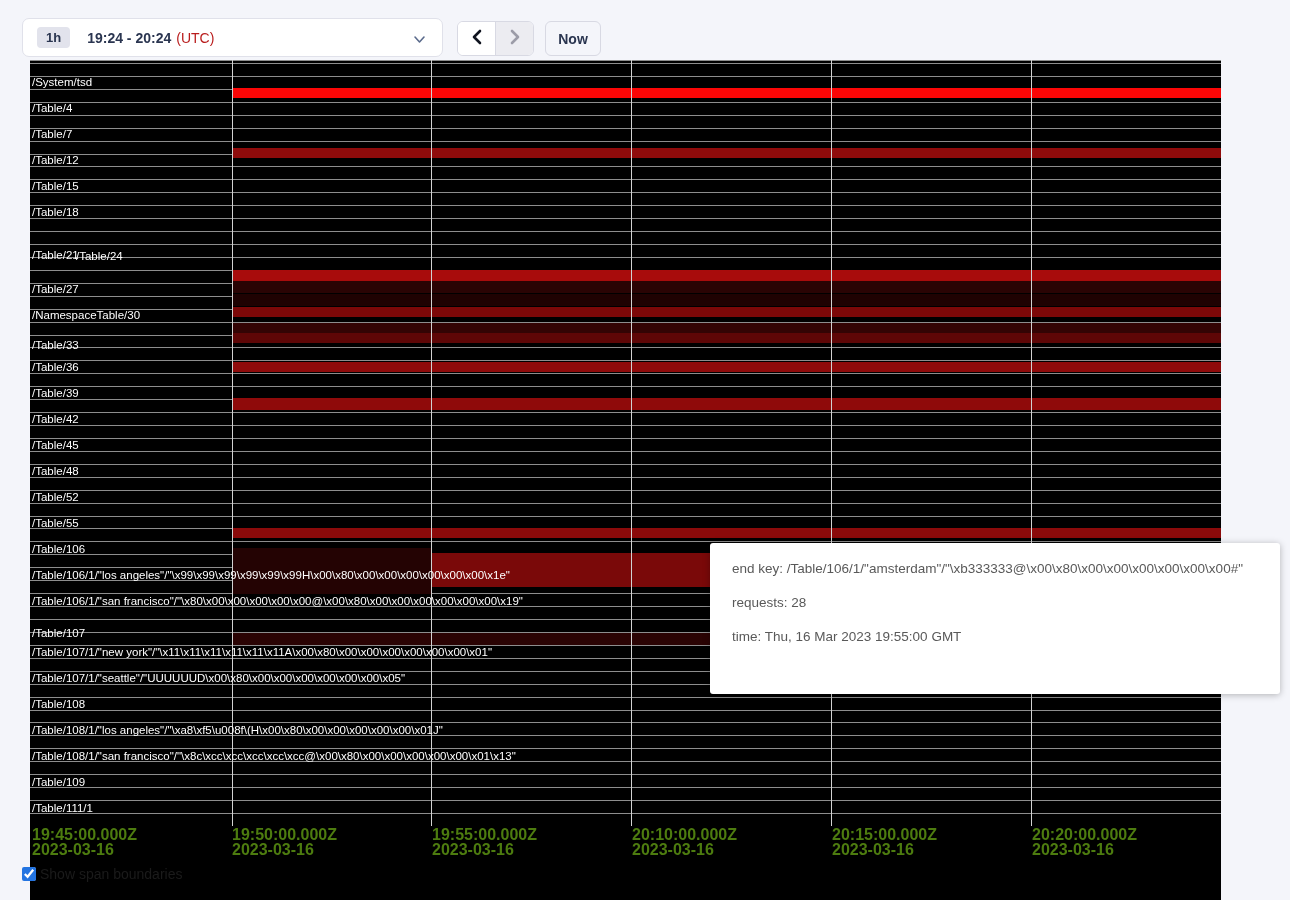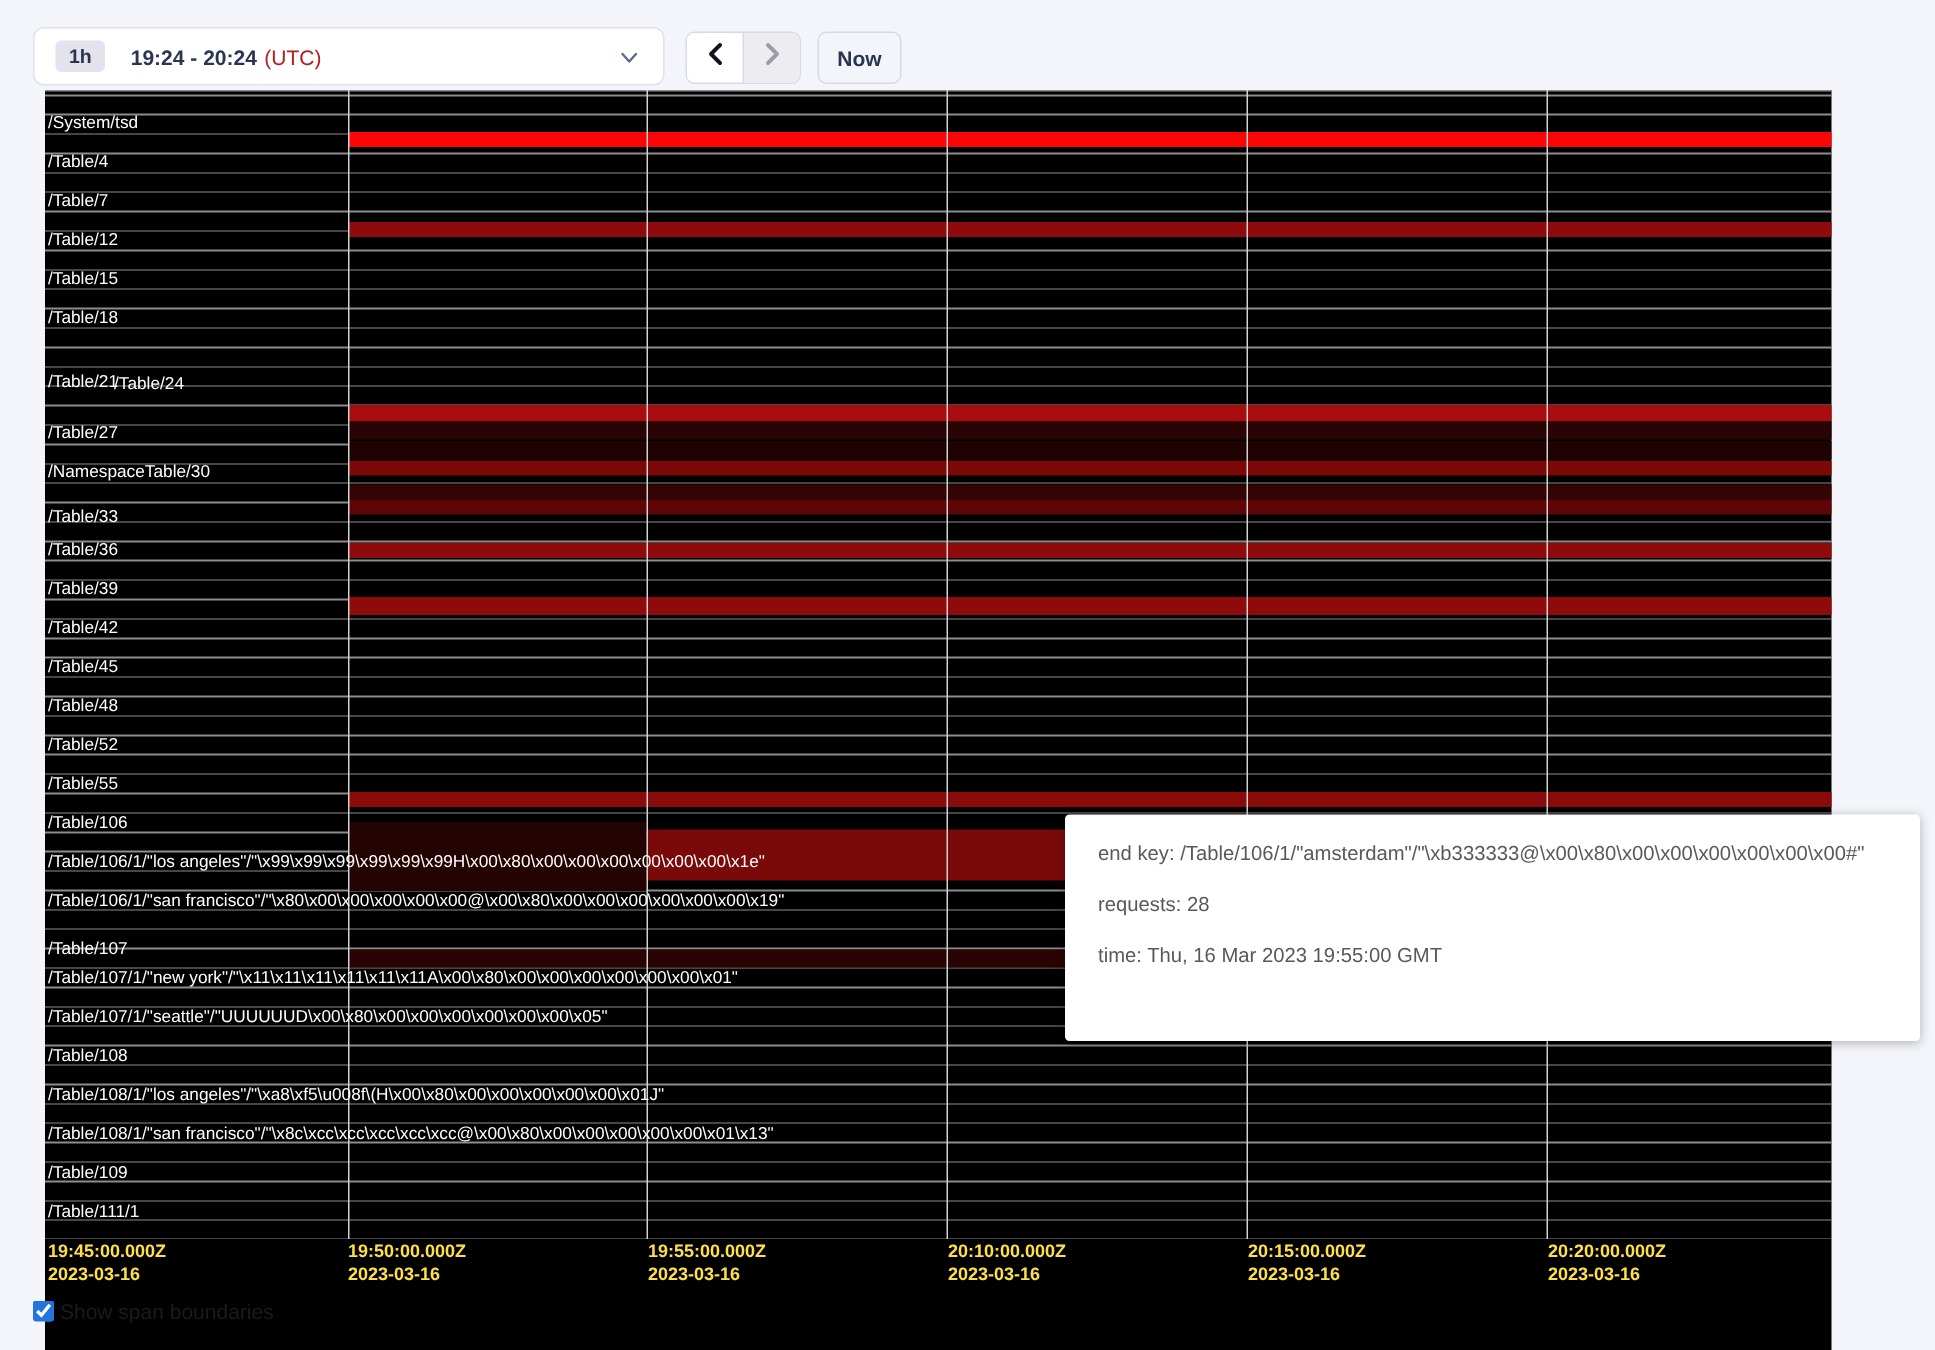--- a/index.html
+++ b/index.html
@@ -57,21 +57,21 @@
     position: absolute; top: 0; width: 1px; height: 766px; background: #d2d2d2;
   }
   .band { position: absolute; }
   .row-label {
     position: absolute; left: 2px; white-space: nowrap;
     color: #ffffff; font-size: 11.5px; line-height: 13px;
     font-family: "Liberation Sans", sans-serif;
   }
   .axis { position: absolute; left: 0; top: 765px; width: 100%; height: 35px; }
   .tick {
-    position: absolute; top: 2px; color: #fde047; font-size: 12px; font-weight: 700;
+    position: absolute; top: 2px; color: #4d7c0f; font-size: 16px; font-weight: 700;
     line-height: 15px; white-space: nowrap;
   }
 
   
   .tooltip {
     position: absolute; left: 710px; top: 543px; width: 570px; height: 151px;
     background: #ffffff; border-radius: 3px; box-shadow: 0 1px 7px rgba(0,0,0,0.28);
     padding: 9px 0 0 22px; z-index: 5;
   }
   .tooltip .tline {

